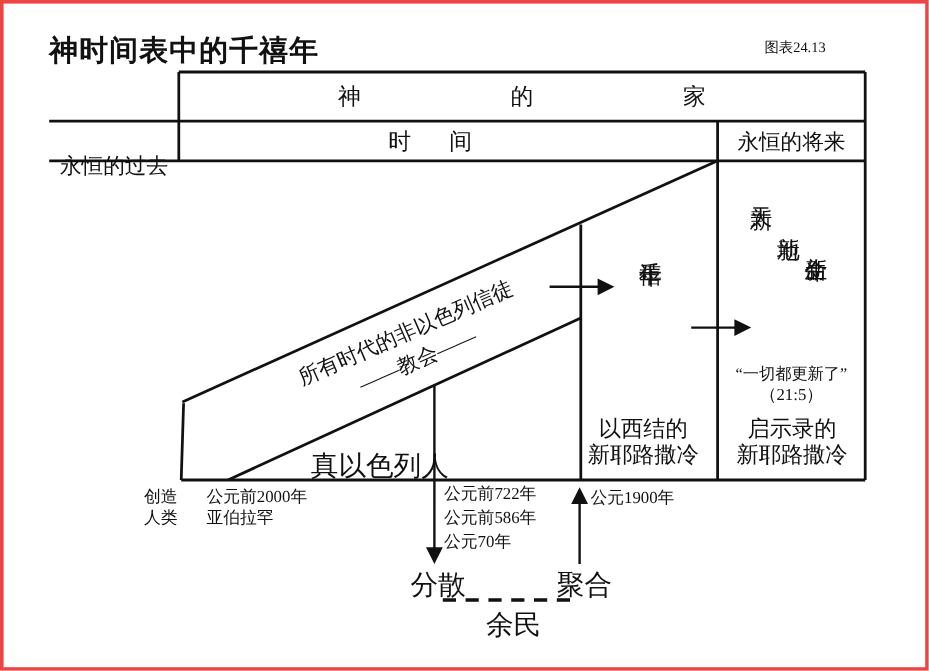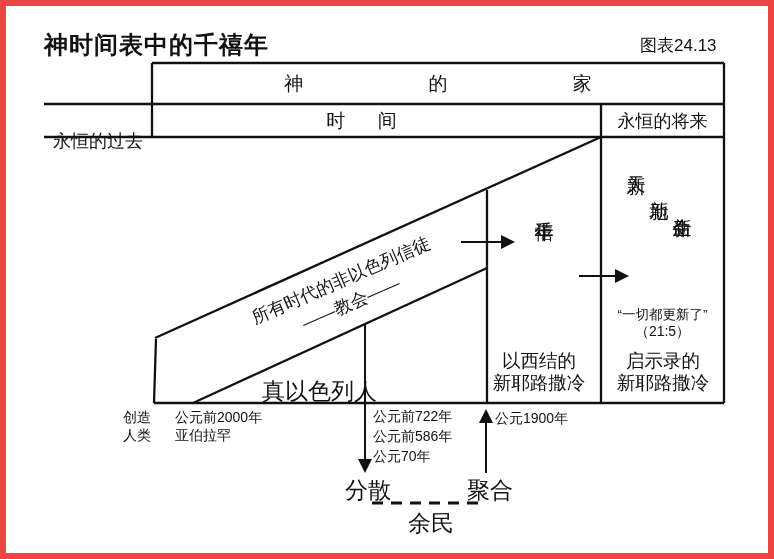--- a/index.html
+++ b/index.html
@@ -1,30 +1,30 @@
 <!DOCTYPE html>
 <html><head>
 <meta charset="utf-8">
 <style>
   html,body { margin:0; padding:0; background:#e8e8e8; }
   .page {
     position:relative;
     width:774px; height:559px;
     margin:0 auto;
     background:#ffffff;
-    border:6px solid #ef4444;
+    border:3px solid #ef4444;
     box-sizing:border-box;
-    font-family:Liberation Sans, sans-serif;
+    font-family:Liberation Serif, serif;
     color:#111;
     overflow:hidden;
   }
   .abs { position:absolute; white-space:nowrap; }
   svg.lines { position:absolute; left:0; top:0; }
   .title { font-size:24px; font-weight:bold; letter-spacing:1px; }
-  .fig-label { font-size:17px; }
+  .fig-label { font-size:12px; }
   .cell { display:flex; align-items:center; justify-content:center; text-align:center; }
   .house { font-size:19px; word-spacing:120px; }
   .time { font-size:19px; word-spacing:27px; }
   .row-txt { font-size:18px; }
   .band-rot {
     width:270px; text-align:center;
     transform:rotate(-23.5deg);
     font-size:17.5px; line-height:25px;
   }
   .big { font-size:23px; }

